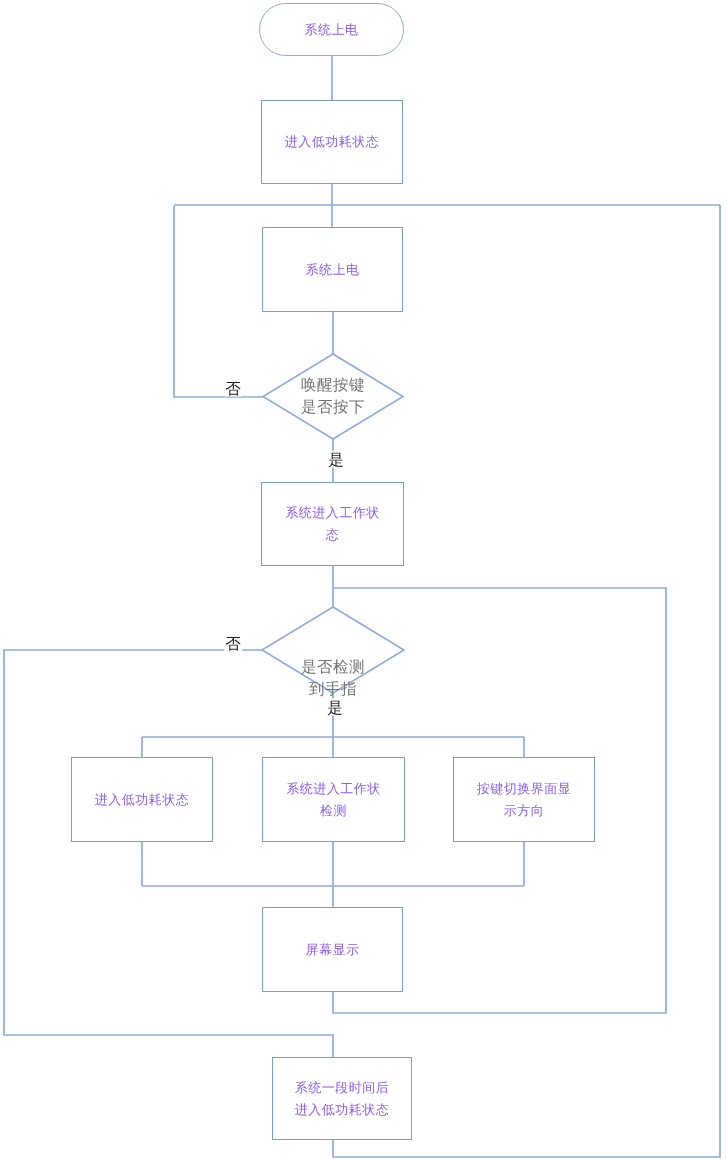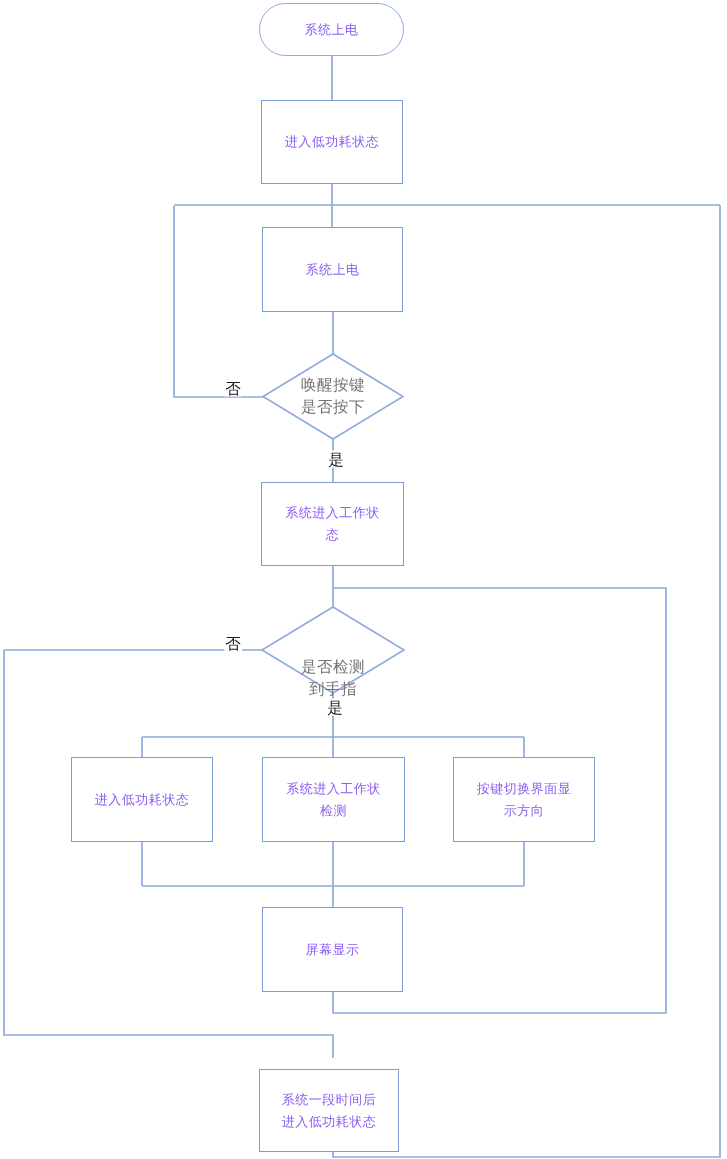--- a/index.html
+++ b/index.html
@@ -99,21 +99,21 @@
   <div class="node rect" style="left:71px; top:757px; width:142px; height:85px;">进入低功耗状态</div>
 
   <div class="node rect" style="left:262px; top:757px; width:143px; height:85px;">系统进入工作状
 检测</div>
 
   <div class="node rect" style="left:453px; top:757px; width:142px; height:85px;">按键切换界面显
 示方向</div>
 
   <div class="node rect" style="left:262px; top:907px; width:141px; height:85px;">屏幕显示</div>
 
-  <div class="node rect" style="left:259px; top:1057px; width:140px; height:83px;margin-top:12px;">系统一段时间后
+  <div class="node rect" style="left:272px; top:1057px; width:140px; height:83px;">系统一段时间后
 进入低功耗状态</div>
 
   <span class="edge-label" style="left:233px; top:388px;">否</span>
 
   <span class="edge-label" style="left:336px; top:459px;">是</span>
 
   <span class="edge-label" style="left:233px; top:643px;">否</span>
 
   <span class="edge-label" style="left:335px; top:707px;">是</span>
 

